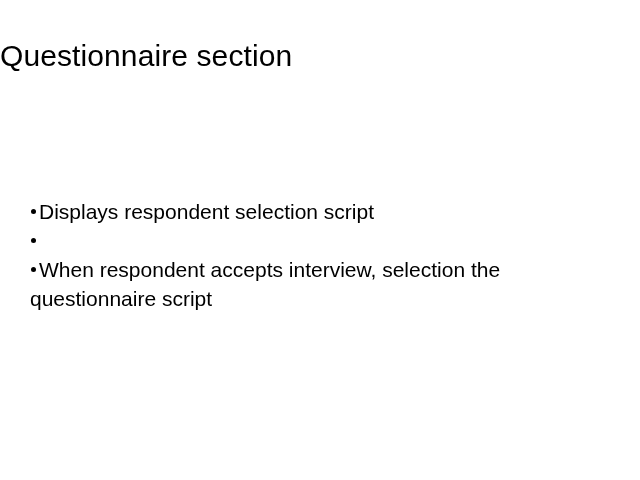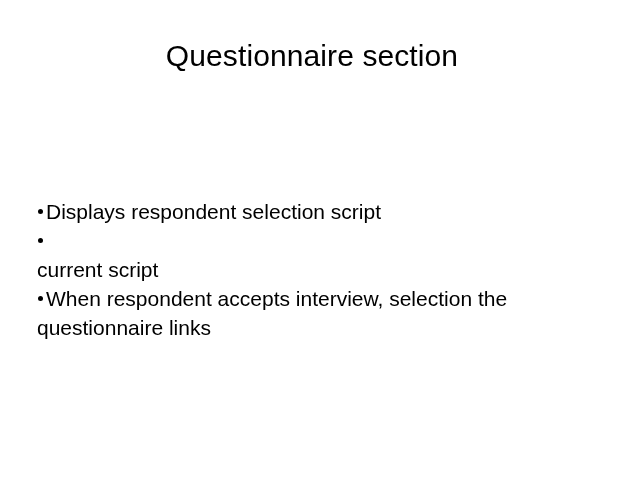--- a/index.html
+++ b/index.html
@@ -21,33 +21,32 @@
     overflow: hidden;
     -webkit-font-smoothing: antialiased;
   }
 
   
   #slide-title {
     position: absolute;
     left: 0;
     top: 38px;
     width: 624px;
-    text-align: center;
     font-size: 30px;
     line-height: 36px;
     font-weight: 400;
     color: #000000;
     letter-spacing: 0.1px;
     white-space: nowrap;
   }
 
   
   #slide-body {
     position: absolute;
-    left: 37px;
+    left: 30px;
     top: 197px;
     width: 600px;
     font-size: 21px;
     line-height: 29px;
     color: #000000;
   }
 
   .body-line {
     display: block;
     white-space: nowrap;
@@ -86,27 +85,24 @@
   <div id="slide-body">
 
     <div class="body-line">
       <span class="bullet-dot"></span><span class="line-text">Displays respondent selection script</span>
     </div>
 
     <div class="body-line">
       <span class="bullet-dot"></span>
     </div>
 
-    <div class="body-line continuation">
-      <span class="line-text">current script</span>
-    </div>
 
     <div class="body-line">
       <span class="bullet-dot"></span><span class="line-text">When respondent accepts interview, selection the</span>
     </div>
 
     <div class="body-line continuation">
-      <span class="line-text">questionnaire links</span>
+      <span class="line-text">questionnaire script</span>
     </div>
 
   </div>
 
 </div>
 
 </body></html>

